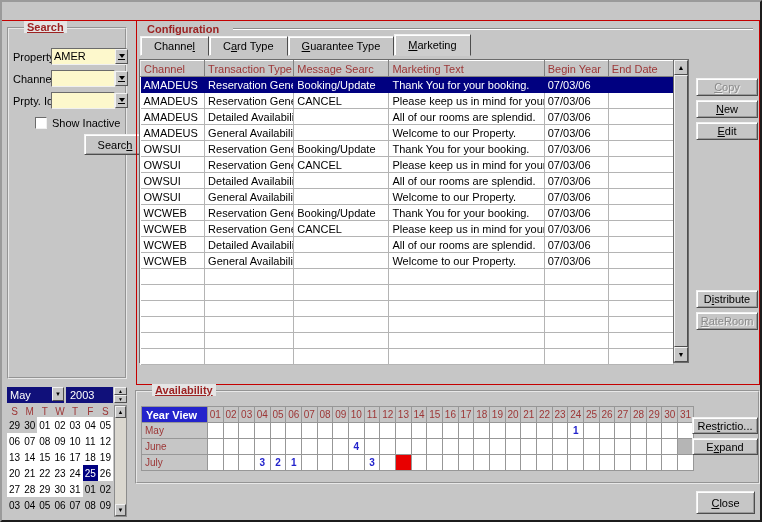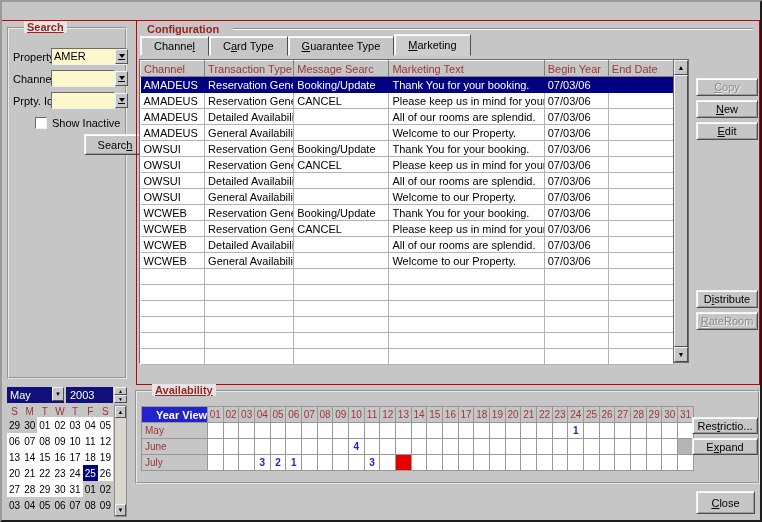--- a/index.html
+++ b/index.html
@@ -73,21 +73,21 @@
           display:flex; align-items:center; justify-content:center; font-size:7px; cursor:pointer; }
   .sthumb { flex:1; background:#c6c6c6; border:1px solid; border-color:#f2f2f2 #4d4d4d #4d4d4d #f2f2f2; }
 
   .btns-col { position:absolute; left:559px; width:62px; display:flex; flex-direction:column; gap:4px; }
   .btns-col .btn { height:18px; width:62px; }
 
   
   #availbox { left:133px; top:388px; width:625px; height:94px; }
   #avail-grid { position:absolute; left:4px; top:14px; border-collapse:collapse; table-layout:fixed; width:553px; }
   #avail-grid td, #avail-grid th { height:16px; border:1px solid #979797; font-size:10px; padding:0; overflow:hidden; white-space:nowrap; }
-  #avail-grid .yv { background:#2323cc; color:#fff; font-weight:bold; font-size:11px; text-align:left; padding-left:14px; }
+  #avail-grid .yv { background:#2323cc; color:#fff; font-weight:bold; font-size:11px; text-align:left; padding-left:4px; }
   #avail-grid .dh { background:#c6c6c6; color:#9c3636; text-align:center; font-weight:normal; }
   #avail-grid .rl { background:#c6c6c6; color:#9c3636; text-align:left; padding-left:3px; }
   #avail-grid .dc { background:#fff; text-align:center; color:#2323cc; font-weight:bold; cursor:pointer; }
   #avail-grid .dc.gray { background:#b5b5b5; }
   #avail-grid .dc.red { background:#e80000; }
   .avail-btns { position:absolute; left:555px; top:25px; display:flex; flex-direction:column; gap:4px; }
   .avail-btns .btn { width:66px; height:17px; }
 
   
   #minical { position:absolute; left:4px; top:383px; width:123px; height:135px; }

